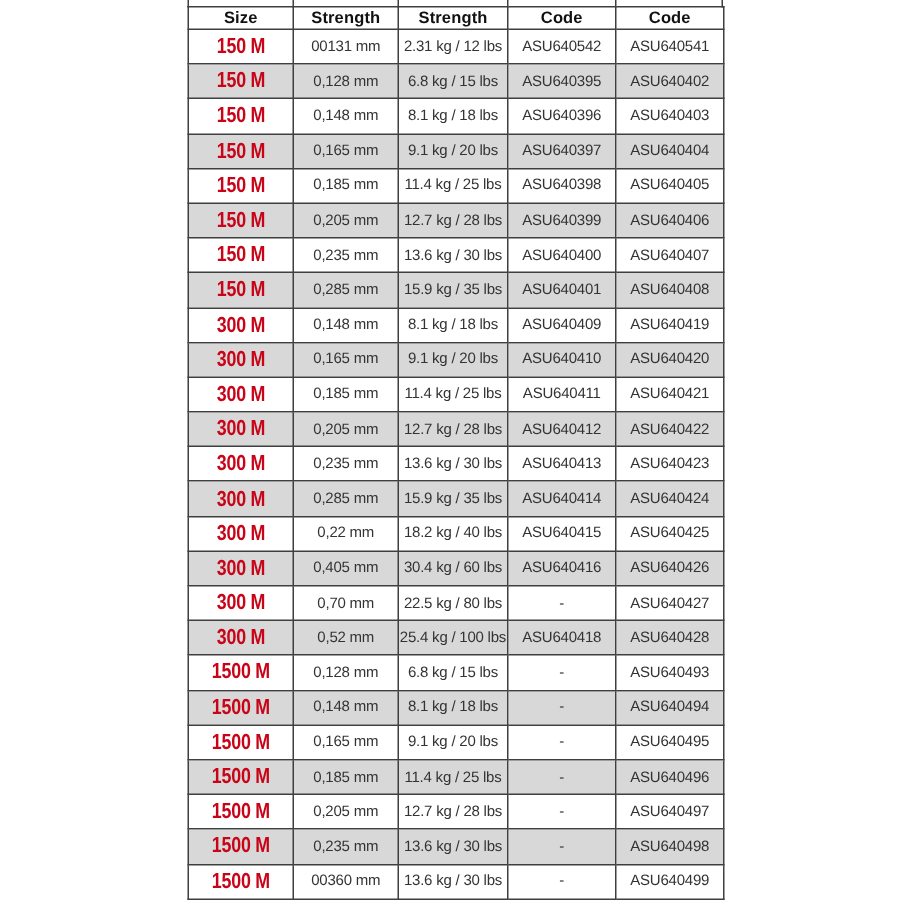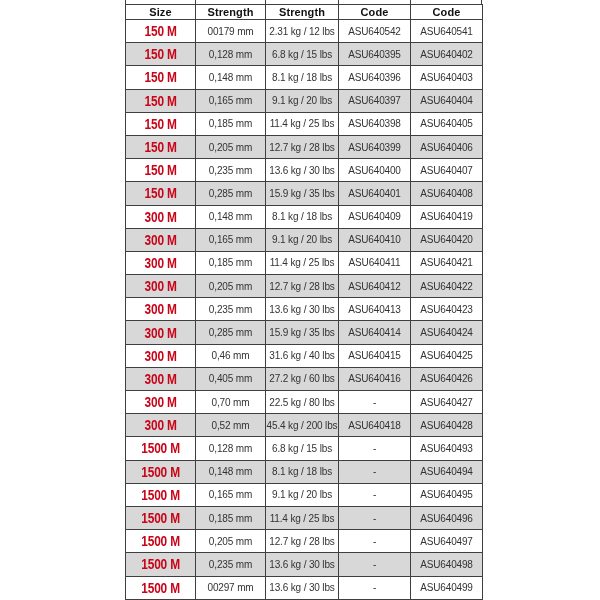--- a/index.html
+++ b/index.html
@@ -96,21 +96,21 @@
         <th>Size</th>
         <th>Strength</th>
         <th>Strength</th>
         <th>Code</th>
         <th>Code</th>
       </tr>
     </thead>
     <tbody id="spec-body">
         <tr>
           <td class="size-cell"><span>150 M</span></td>
-          <td class="diameter-cell">00179 mm</td>
+          <td class="diameter-cell">00131 mm</td>
           <td class="strength-cell">2.31 kg / 12 lbs</td>
           <td class="code-cell">ASU640542</td>
           <td class="code-cell">ASU640541</td>
         </tr>
         <tr class="alt">
           <td class="size-cell"><span>150 M</span></td>
           <td class="diameter-cell">0,128 mm</td>
           <td class="strength-cell">6.8 kg / 15 lbs</td>
           <td class="code-cell">ASU640395</td>
           <td class="code-cell">ASU640402</td>
@@ -194,43 +194,43 @@
         </tr>
         <tr class="alt">
           <td class="size-cell"><span>300 M</span></td>
           <td class="diameter-cell">0,285 mm</td>
           <td class="strength-cell">15.9 kg / 35 lbs</td>
           <td class="code-cell">ASU640414</td>
           <td class="code-cell">ASU640424</td>
         </tr>
         <tr>
           <td class="size-cell"><span>300 M</span></td>
-          <td class="diameter-cell">0,46 mm</td>
-          <td class="strength-cell">31.6 kg / 40 lbs</td>
+          <td class="diameter-cell">0,22 mm</td>
+          <td class="strength-cell">18.2 kg / 40 lbs</td>
           <td class="code-cell">ASU640415</td>
           <td class="code-cell">ASU640425</td>
         </tr>
         <tr class="alt">
           <td class="size-cell"><span>300 M</span></td>
           <td class="diameter-cell">0,405 mm</td>
-          <td class="strength-cell">27.2 kg / 60 lbs</td>
+          <td class="strength-cell">30.4 kg / 60 lbs</td>
           <td class="code-cell">ASU640416</td>
           <td class="code-cell">ASU640426</td>
         </tr>
         <tr>
           <td class="size-cell"><span>300 M</span></td>
           <td class="diameter-cell">0,70 mm</td>
           <td class="strength-cell">22.5 kg / 80 lbs</td>
           <td class="code-cell">-</td>
           <td class="code-cell">ASU640427</td>
         </tr>
         <tr class="alt">
           <td class="size-cell"><span>300 M</span></td>
           <td class="diameter-cell">0,52 mm</td>
-          <td class="strength-cell">45.4 kg / 200 lbs</td>
+          <td class="strength-cell">25.4 kg / 100 lbs</td>
           <td class="code-cell">ASU640418</td>
           <td class="code-cell">ASU640428</td>
         </tr>
         <tr>
           <td class="size-cell"><span>1500 M</span></td>
           <td class="diameter-cell">0,128 mm</td>
           <td class="strength-cell">6.8 kg / 15 lbs</td>
           <td class="code-cell">-</td>
           <td class="code-cell">ASU640493</td>
         </tr>
@@ -264,21 +264,21 @@
         </tr>
         <tr class="alt">
           <td class="size-cell"><span>1500 M</span></td>
           <td class="diameter-cell">0,235 mm</td>
           <td class="strength-cell">13.6 kg / 30 lbs</td>
           <td class="code-cell">-</td>
           <td class="code-cell">ASU640498</td>
         </tr>
         <tr>
           <td class="size-cell"><span>1500 M</span></td>
-          <td class="diameter-cell">00297 mm</td>
+          <td class="diameter-cell">00360 mm</td>
           <td class="strength-cell">13.6 kg / 30 lbs</td>
           <td class="code-cell">-</td>
           <td class="code-cell">ASU640499</td>
         </tr>
       </tbody>
   </table>
 
 </div>
 
 </body></html>

